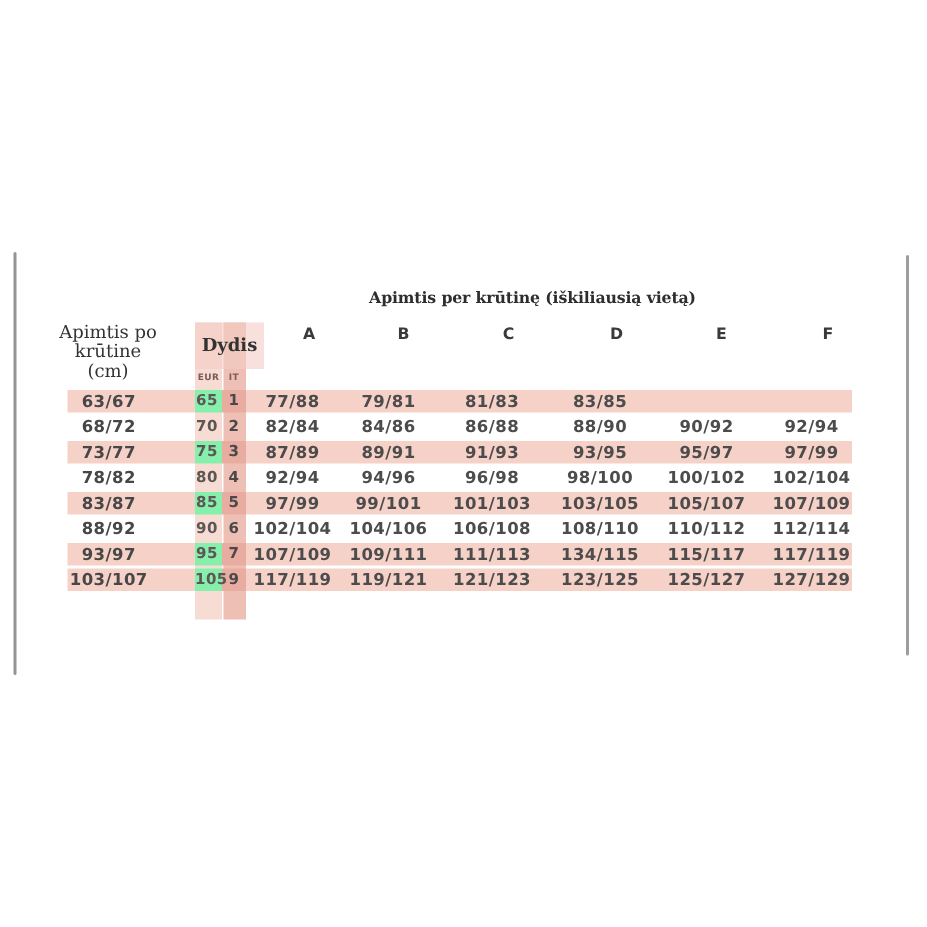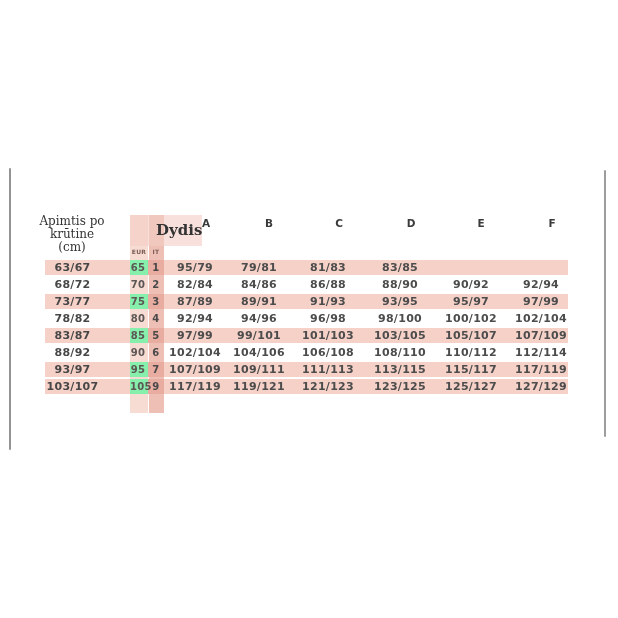--- a/index.html
+++ b/index.html
@@ -20,21 +20,21 @@
   
   .caption{position:absolute;left:164px;top:193px;width:404px;text-align:center;
            padding-right:22px;box-sizing:border-box;
            font-family:"DejaVu Serif",serif;font-weight:bold;font-size:10.5px;
            color:#2d2d2d;letter-spacing:-0.1px;}
   .underbust-hdr{position:absolute;left:38px;top:215px;width:68px;text-align:center;
            font-family:"DejaVu Serif",serif;font-weight:normal;font-size:12px;
            line-height:13px;color:#333333;}
   .dydis-cell{position:absolute;left:130px;top:215px;width:46px;height:31px;
            background:rgba(243,205,196,0.6);text-align:center;line-height:31px;
-           font-family:"DejaVu Serif",serif;font-weight:bold;font-size:15px;color:#333333;padding-left:26px;}
+           font-family:"DejaVu Serif",serif;font-weight:bold;font-size:12px;color:#333333;}
   .cup-letter{position:absolute;top:217px;width:30px;text-align:center;
            font-size:10.5px;font-weight:bold;color:#3a3a3a;}
   .cup-letter.la{left:191px}.cup-letter.lb{left:254px}.cup-letter.lc{left:324px}
   .cup-letter.ld{left:396px}.cup-letter.le{left:466px}.cup-letter.lf{left:537px}
   .sublabel{position:absolute;top:248px;font-size:6px;font-weight:bold;
            color:#7a5c55;text-align:center;letter-spacing:0.3px;}
   .sublabel.eur{left:128px;width:22px;}
   .sublabel.it{left:146px;width:20px;}
 
   
@@ -56,20 +56,21 @@
 <body>
 
 <div class="sheet">
 
   <div class="edge left"></div>
   <div class="edge right"></div>
 
   <div class="strip eur"></div>
   <div class="strip it"></div>
 
+  <div class="caption">Apimtis per krūtinę (iškiliausią vietą)</div>
 
   <div class="underbust-hdr">
     <div>Apimtis po</div>
     <div>krūtine</div>
     <div>(cm)</div>
   </div>
 
   <div class="dydis-cell">Dydis</div>
 
   <span class="sublabel eur">EUR</span>
@@ -93,21 +94,21 @@
           <col style="width:72px">
         <col style="width:72px">
           <col style="width:70px">
           <col style="width:62px">
       </colgroup>
       <tbody>
           <tr class="band">
             <td class="c0">63/67</td>
             <td class="ceur">65</td>
             <td class="cit">1</td>
-            <td class="ca">95/79</td>
+            <td class="ca">77/88</td>
             <td class="cb">79/81</td>
             <td class="cc">81/83</td>
             <td class="cd">83/85</td>
             <td class="ce"></td>
             <td class="cf"></td>
           </tr>
           <tr class="plain">
             <td class="c0">68/72</td>
             <td class="ceur">70</td>
             <td class="cit">2</td>
@@ -162,21 +163,21 @@
             <td class="ce">110/112</td>
             <td class="cf">112/114</td>
           </tr>
           <tr class="band">
             <td class="c0">93/97</td>
             <td class="ceur">95</td>
             <td class="cit">7</td>
             <td class="ca">107/109</td>
             <td class="cb">109/111</td>
             <td class="cc">111/113</td>
-            <td class="cd">113/115</td>
+            <td class="cd">134/115</td>
             <td class="ce">115/117</td>
             <td class="cf">117/119</td>
           </tr>
           <tr class="band">
             <td class="c0">103/107</td>
             <td class="ceur">105</td>
             <td class="cit">9</td>
             <td class="ca">117/119</td>
             <td class="cb">119/121</td>
             <td class="cc">121/123</td>

